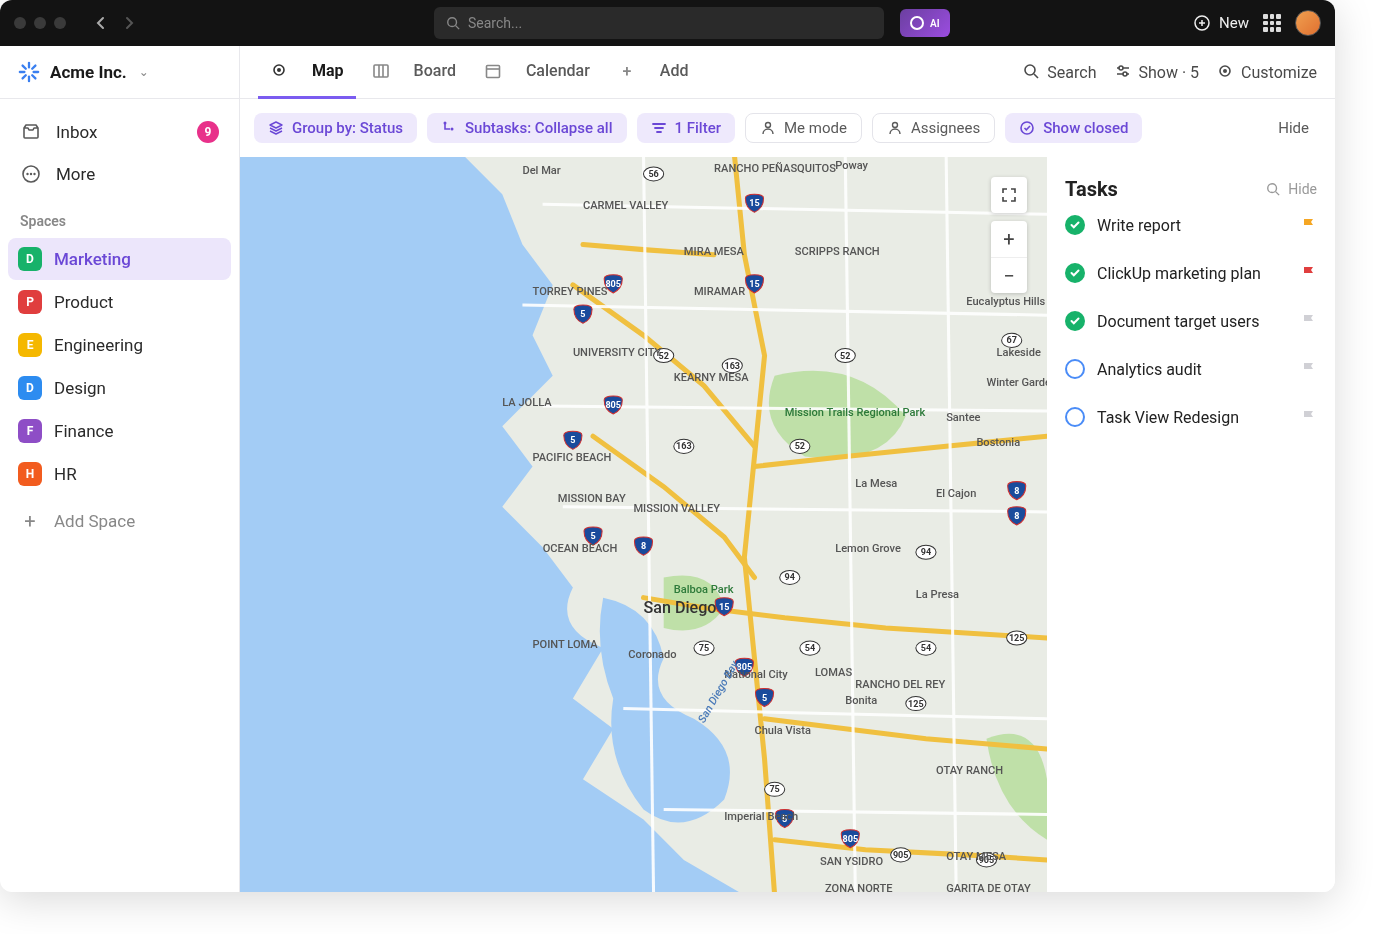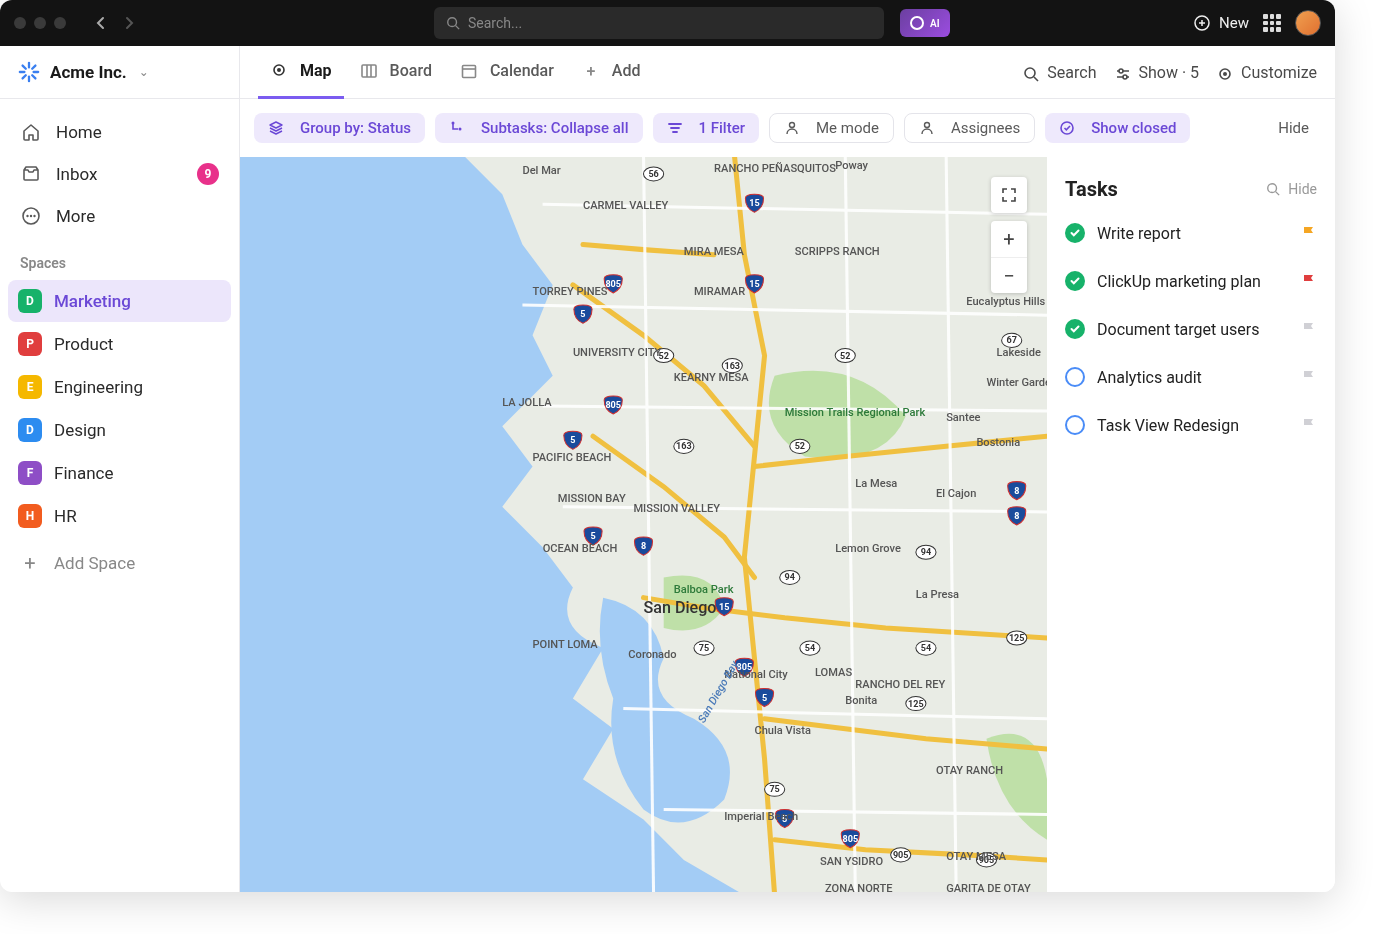--- a/index.html
+++ b/index.html
@@ -39,30 +39,30 @@
 .spaces-label { font-size:14px; color:#888; font-weight:600; padding:18px 20px 8px; }
 .space-item { height:42px; display:flex; align-items:center; padding:0 10px; gap:12px; border-radius:8px; cursor:pointer; font-size:17px; color:#2a2a2a; margin:1px 8px; }
 .space-item.active { background:#ece6fb; color:#6b48d6; font-weight:500; }
 .space-badge { width:24px; height:24px; border-radius:6px; color:#fff; font-size:12px; font-weight:700; display:flex; align-items:center; justify-content:center; }
 .add-space { height:42px; display:flex; align-items:center; padding:0 10px; gap:12px; margin:4px 8px; color:#888; font-size:17px; cursor:pointer; }
 .add-space .plus { width:24px; height:24px; display:flex; align-items:center; justify-content:center; font-size:20px; }
 
 
 .main { flex:1; display:flex; flex-direction:column; min-width:0; }
 .view-tabs { height:53px; border-bottom:1px solid #e8e8ec; display:flex; align-items:center; padding:0 18px; gap:4px; }
-.vtab { height:53px; display:flex; align-items:center; gap:12px; padding:0 12px; color:#5a5a5a; font-size:16px; cursor:pointer; border-bottom:3px solid transparent; font-weight:500;text-align:center;}
+.vtab { height:53px; display:flex; align-items:center; gap:24px; padding:0 12px; color:#5a5a5a; font-size:16px; cursor:pointer; border-bottom:3px solid transparent; font-weight:500;text-align:center;}
 .vtab.active { color:#1a1a1a; font-weight:700; border-bottom-color:#7b5cf0; }
 .vtab .ic { width:18px; height:18px; color:#888; }
 .vtab.active .ic { color:#333; }
 .view-tabs-right { margin-left:auto; display:flex; align-items:center; gap:18px; color:#4a4a4a; font-size:16px; }
-.vt-btn { display:flex; align-items:flex-end; gap:8px; cursor:pointer; }
+.vt-btn { display:flex; align-items:flex-start; gap:8px; cursor:pointer; }
 
 
 .filter-bar { height:58px; display:flex; align-items:center; padding:0 14px; gap:10px; }
-.chip { height:30px; padding:0 14px; border-radius:8px; display:flex; align-items:center; gap:16px; font-size:15px; cursor:pointer; }
+.chip { height:30px; padding:0 14px; border-radius:8px; display:flex; align-items:center; gap:8px; font-size:15px; cursor:pointer; }
 .chip.purple { background:#eee9fc; color:#6b48d6; font-weight:500;}
 .chip.white { background:#fff; border:1px solid #e4e4ea; color:#5a5a5a;align-items:center; }
 .chip .ic { width:16px; height:16px; }
 .hide-btn { margin-left:auto; color:#5a5a5a; font-size:15px; padding:0 12px; cursor:pointer; }
 
 
 .map-row { flex:1; display:flex; min-height:0; }
 .map { flex:1; position:relative; background:#dbe8f5; overflow:hidden; }
 .map-svg { position:absolute; inset:0; width:100%; height:100%; }
 .map-controls { position:absolute; top:20px; right:20px; display:flex; flex-direction:column; gap:8px; }
@@ -70,21 +70,21 @@
 .map-ctl-btn { height:36px; display:flex; align-items:center; justify-content:center; font-size:20px; color:#444; cursor:pointer; }
 .map-ctl .map-ctl-btn + .map-ctl-btn { border-top:1px solid #eee; }
 .map-label { font-size:11px; color:#555; fill:#555; font-weight:500; }
 .map-label.big { font-size:16px; fill:#333; font-weight:500;}
 .map-label.park { fill:#2d7a3a; }
 .map-label.water { fill:#4a7ab8; font-style:italic; }
 .shield { font-size:9px; font-weight:700; }
 
 
 .tasks { width:288px; background:#fff; padding:20px 18px; }
-.tasks-head { display:flex; align-items:center; justify-content:space-between; margin-bottom:8px; }
+.tasks-head { display:flex; align-items:center; justify-content:space-between; margin-bottom:0; }
 .tasks-title { font-size:20px; font-weight:700; color:#222; }
 .tasks-hide { display:flex; align-items:center; gap:8px; color:#999; font-size:14px; cursor:pointer;}
 .task-row { display:flex; align-items:center; gap:12px; padding:14px 0; cursor:pointer; }
 .task-status { width:20px; height:20px; border-radius:50%; flex-shrink:0; display:flex; align-items:center; justify-content:center; }
 .task-status.done { background:#17b26a; color:#fff; }
 .task-status.open { border:2px solid #4a8cf7; }
 .task-name { flex:1; font-size:16px; color:#222; }
 .task-flag { width:16px; height:16px; flex-shrink:0; }
 
 svg { display:block; }
@@ -161,28 +161,20 @@
                 <line x1="15.5" y1="15.5" x2="19" y2="19"></line>
                 <line x1="5" y1="19" x2="8.5" y2="15.5"></line>
                 <line x1="15.5" y1="8.5" x2="19" y2="5"></line>
               </g>
             </svg>
         </div>
         <span class="ws-name">Acme Inc.</span>
         <span class="ws-chev">⌄</span>
       </div>
       <div class="nav-section">
-        <div class="nav-item">
-          <span class="ic">
-              <svg width="20" height="20" viewBox="0 0 20 20">
-                <path d="M3 9l7-6 7 6v8a1 1 0 01-1 1h-4v-5H8v5H4a1 1 0 01-1-1V9z" stroke="currentColor" stroke-width="1.6" fill="none" stroke-linejoin="round"></path>
-              </svg>
-            </span>
-          <span>Home</span>
-        </div>
         <div class="nav-item">
           <span class="ic">
               <svg width="20" height="20" viewBox="0 0 20 20">
                 <path d="M3 6l2-3h10l2 3v9a1 1 0 01-1 1H4a1 1 0 01-1-1V6zm0 0h4l1 2h4l1-2h4" stroke="currentColor" stroke-width="1.6" fill="none" stroke-linejoin="round"></path>
               </svg>
             </span>
           <span>Inbox</span>
           <span class="badge">9</span>
         </div>
         <div class="nav-item">

